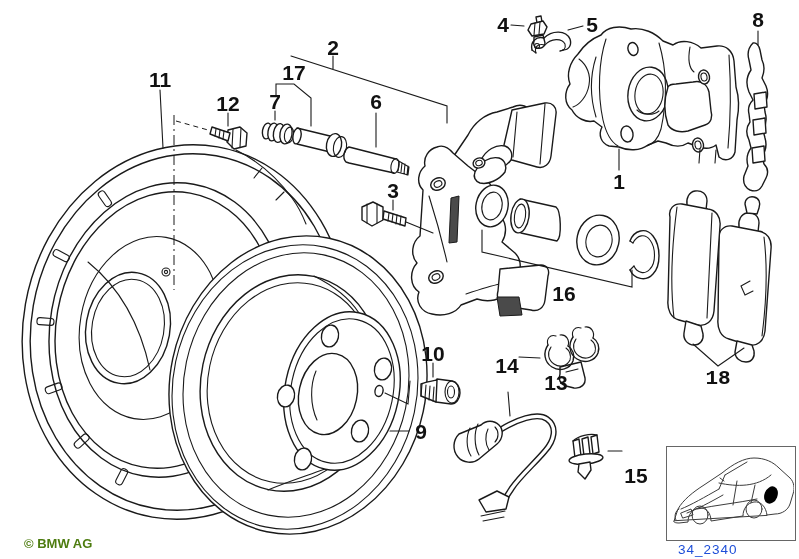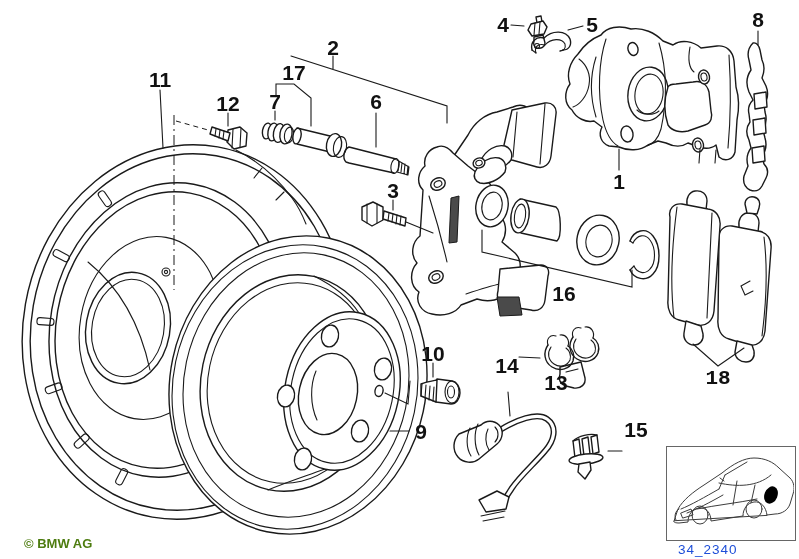--- a/index.html
+++ b/index.html
@@ -278,21 +278,21 @@
       <div class="callout" style="left: 592px; top: 24px;">5</div>
       <div class="callout" style="left: 376px; top: 101px;">6</div>
       <div class="callout" style="left: 275px; top: 101px;">7</div>
       <div class="callout" style="left: 758px; top: 19px;">8</div>
       <div class="callout" style="left: 421px; top: 431px;">9</div>
       <div class="callout" style="left: 433px; top: 353px;">10</div>
       <div class="callout" style="left: 160px; top: 79px;">11</div>
       <div class="callout" style="left: 228px; top: 103px;">12</div>
       <div class="callout" style="left: 508px; top: 382px; margin-left: 48px;">13</div>
       <div class="callout" style="left: 507px; top: 357px; margin-top: 8px;">14</div>
-      <div class="callout" style="left: 636px; top: 429px;">15</div>
+      <div class="callout" style="left: 636px; top: 475px;">15</div>
       <div class="callout" style="left: 564px; top: 293px;">16</div>
       <div class="callout" style="left: 294px; top: 72px;">17</div>
       <div class="callout" style="left: 718px; top: 378px; font-family: Liberation Mono, monospace;">18</div>
     </div>
 
   <div class="copyright">© BMW AG</div>
 
   <div class="thumb">
     <svg width="127" height="92" viewBox="0 0 127 92">
       <path class="car" d="M7,74 L11,62 C16,53 26,45 37,38 L55,26 C66,17 77,11 87,11 C98,11 106,15 112,21

